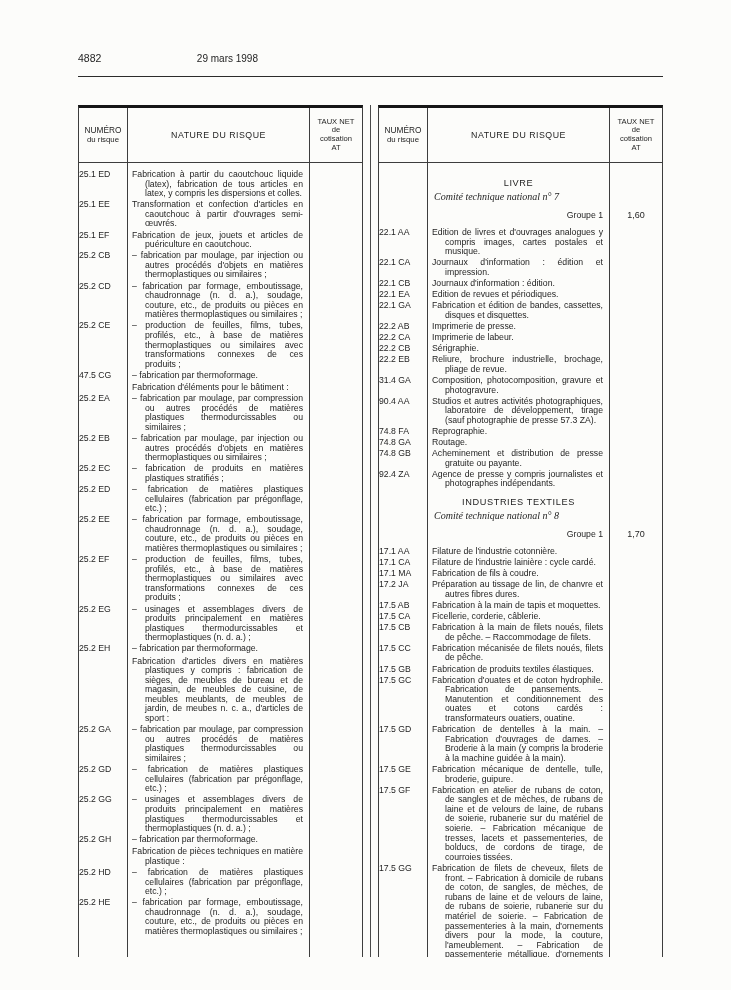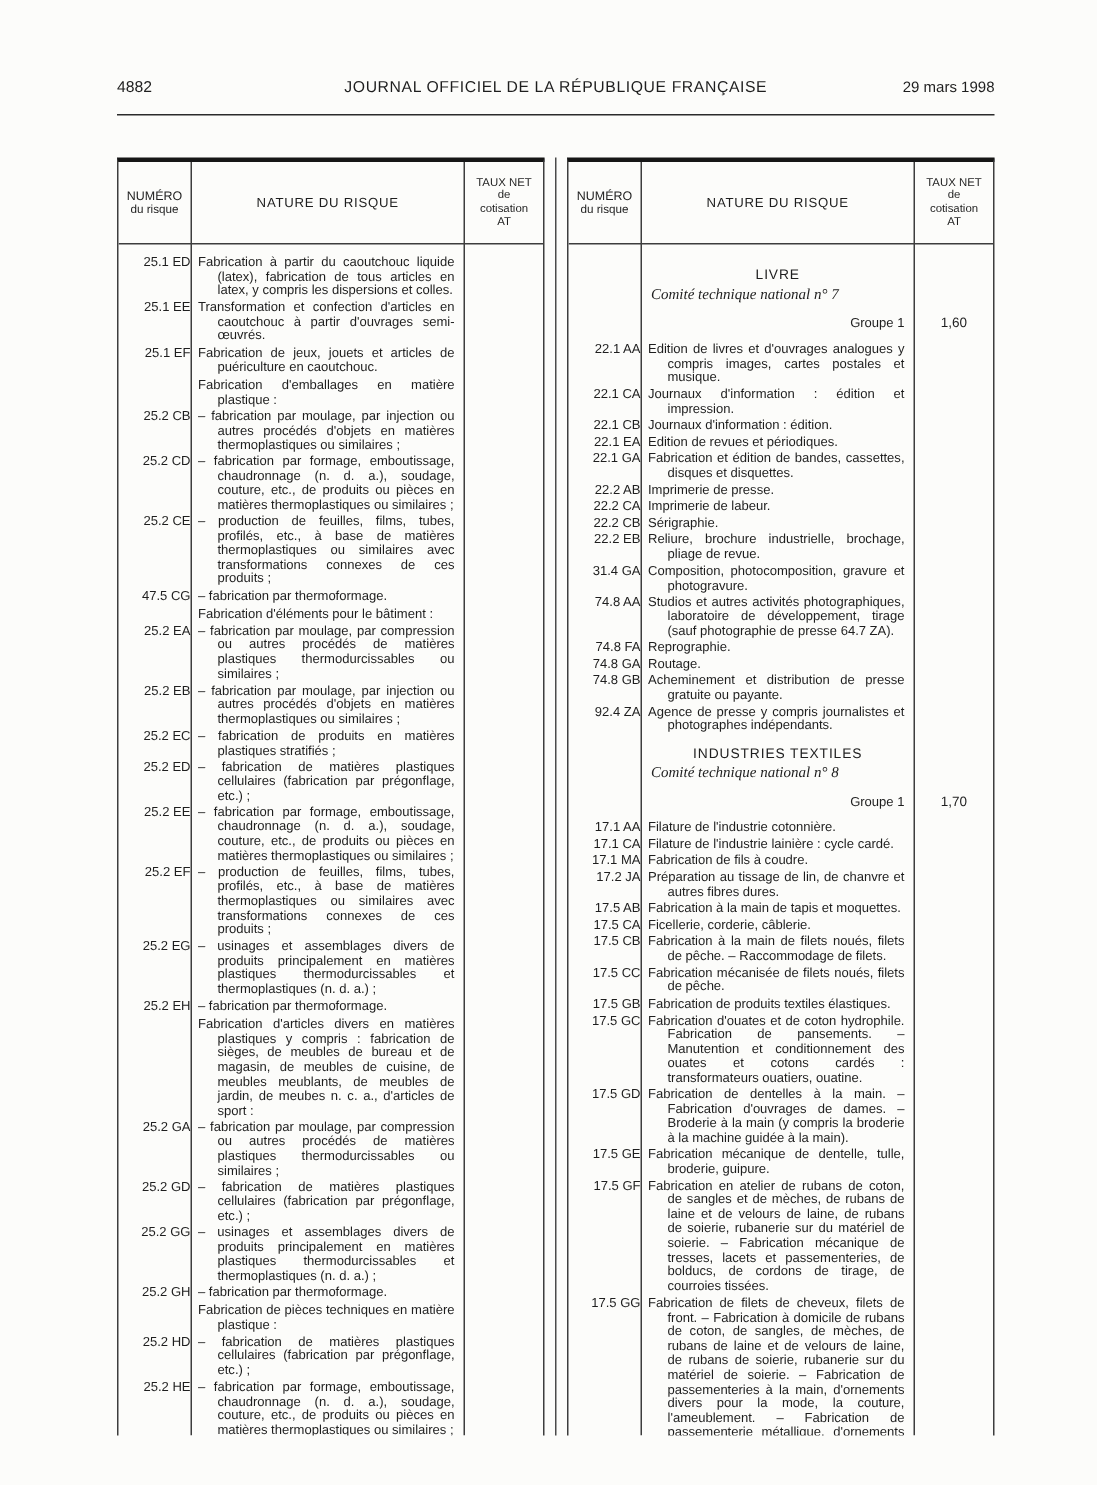--- a/index.html
+++ b/index.html
@@ -41,21 +41,21 @@
   }
   .thead .h-numero{font-size:8.3px;line-height:9.5px;}
   .thead .h-numero .l2{font-size:7.8px;}
   .thead .h-nature{font-size:8.8px;letter-spacing:.5px;}
   .thead .h-taux{font-size:7.6px;line-height:8.6px;}
   .tbody{padding-top:7px;}
   .row{
     display:grid;grid-template-columns:48px 1fr 52px;
     margin-bottom:1.5px;
   }
-  .c-code{text-align:right;font-size:8.7px;line-height:9.6px;white-space:nowrap;}
+  .c-code{text-align:left;font-size:8.7px;line-height:9.6px;white-space:nowrap;}
   .c-text{
     font-size:8.7px;line-height:9.6px;text-align:justify;
     padding:0 7px 0 18px;text-indent:-13px;
     letter-spacing:0;
   }
   .c-rate{text-align:center;font-size:9px;line-height:9.6px;}
   .row.head-row{margin-top:2.5px;}
   .section-title{
     text-align:center;font-size:9.2px;letter-spacing:.6px;
     margin:8px 59px 3px 55px;
@@ -69,21 +69,20 @@
   .group-cell{display:flex;align-items:flex-end;padding:0 7px 0 5px;font-size:8.7px;line-height:9.6px;flex-direction:column;}
   .leader{flex:1;border-bottom:1.4px dotted #4d4d4d;margin:0 1px 1.5px 2px;}
 </style>
 </head>
 <body>
 
 <div class="page">
 
   <div class="masthead">
     <span class="pageno">4882</span>
-    <span class="jtitle">JOURNAL OFFICIEL DE LA RÉPUBLIQUE FRANÇAISE</span>
     <span class="jdate">29 mars 1998</span>
   </div>
   <div class="head-rule"></div>
 
   <div class="tables">
     <div class="jtable" id="table-left">
       <div class="vline v1"></div>
       <div class="vline v2"></div>
       <div class="thead">
         <div class="h-numero">
@@ -105,25 +104,20 @@
             <div class="c-rate"></div>
           </div>
           <div class="row">
             <div class="c-code">25.1 EE</div>
             <div class="c-text">Transformation et confection d'articles en caoutchouc à partir d'ouvrages semi-œuvrés.</div>
             <div class="c-rate"></div>
           </div>
           <div class="row">
             <div class="c-code">25.1 EF</div>
             <div class="c-text">Fabrication de jeux, jouets et articles de puériculture en caoutchouc.</div>
-            <div class="c-rate"></div>
-          </div>
-          <div class="row head-row">
-            <div class="c-code"></div>
-            <div class="c-text">Fabrication d'emballages en matière plastique :</div>
             <div class="c-rate"></div>
           </div>
           <div class="row">
             <div class="c-code">25.2 CB</div>
             <div class="c-text">– fabrication par moulage, par injection ou autres procédés d'objets en matières thermoplastiques ou similaires ;</div>
             <div class="c-rate"></div>
           </div>
           <div class="row">
             <div class="c-code">25.2 CD</div>
             <div class="c-text">– fabrication par formage, emboutissage, chaudronnage (n. d. a.), soudage, couture, etc., de produits ou pièces en matières thermoplastiques ou similaires ;</div>
@@ -298,22 +292,22 @@
             <div class="c-code">22.2 EB</div>
             <div class="c-text">Reliure, brochure industrielle, brochage, pliage de revue.</div>
             <div class="c-rate"></div>
           </div>
           <div class="row">
             <div class="c-code">31.4 GA</div>
             <div class="c-text">Composition, photocomposition, gravure et photogravure.</div>
             <div class="c-rate"></div>
           </div>
           <div class="row">
-            <div class="c-code">74.8 AA</div>
-            <div class="c-text">Studios et autres activités photographiques, laboratoire de développement, tirage (sauf photographie de presse 64.7 ZA).</div>
+            <div class="c-code">90.4 AA</div>
+            <div class="c-text">Studios et autres activités photographiques, laboratoire de développement, tirage (sauf photographie de presse 57.3 ZA).</div>
             <div class="c-rate"></div>
           </div>
           <div class="row">
             <div class="c-code">74.8 FA</div>
             <div class="c-text">Reprographie.</div>
             <div class="c-rate"></div>
           </div>
           <div class="row">
             <div class="c-code">74.8 GA</div>
             <div class="c-text">Routage.</div>

